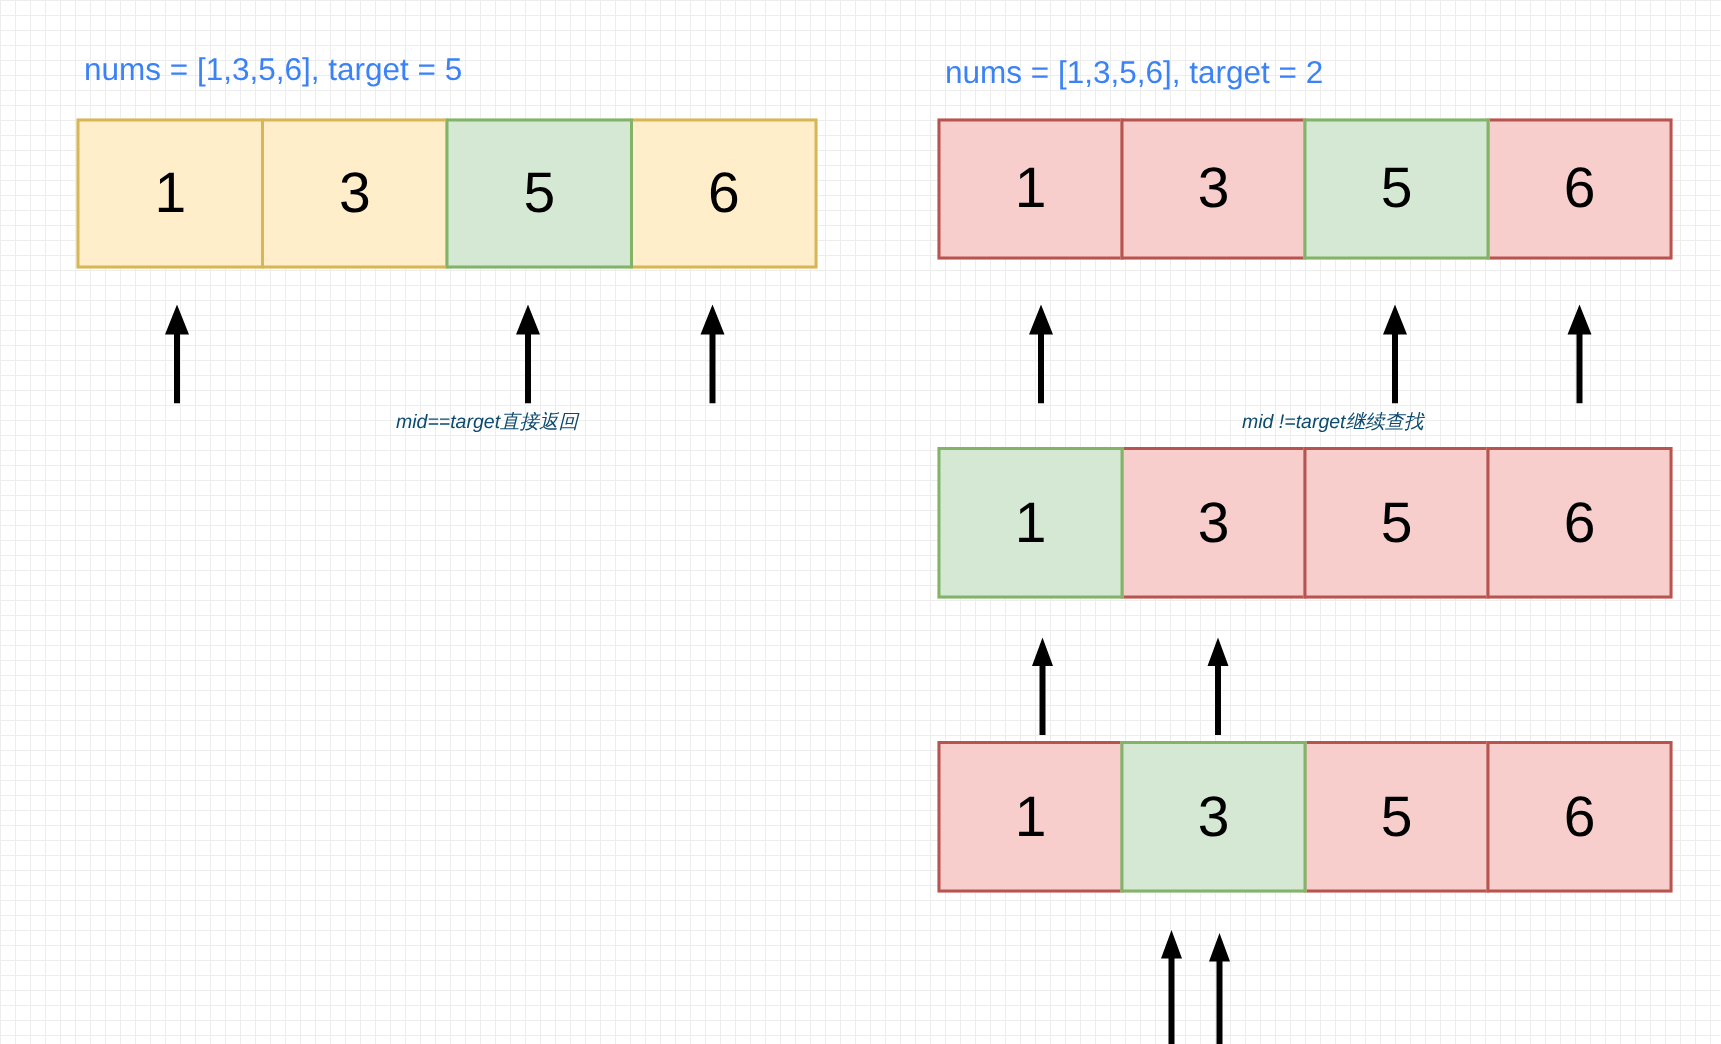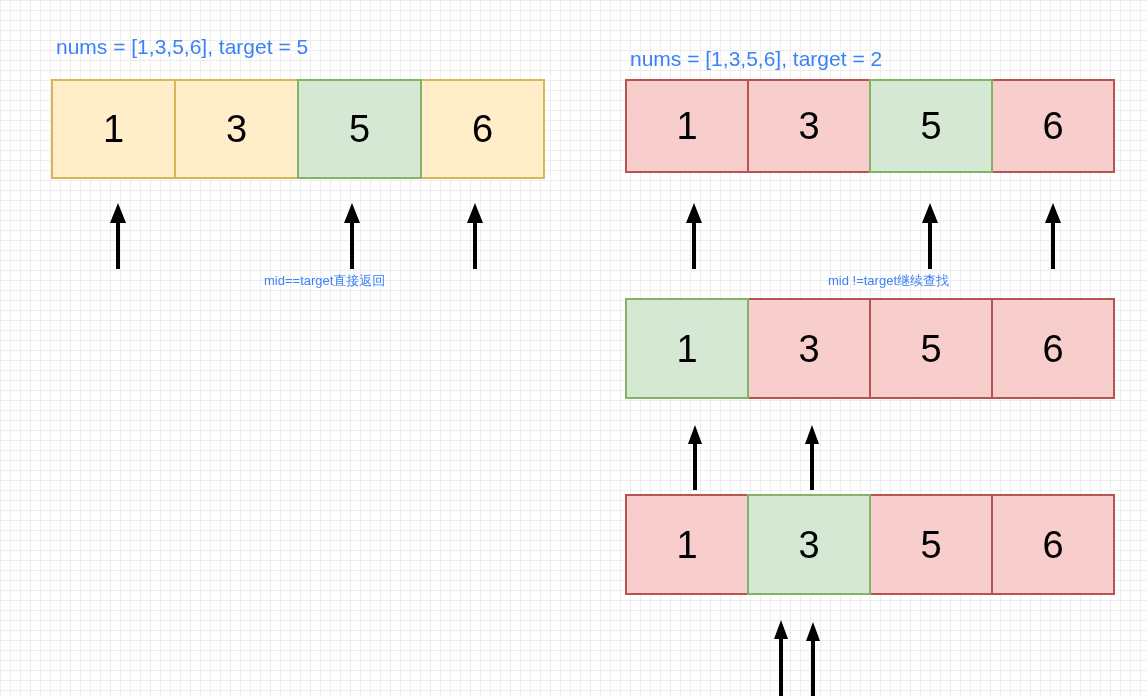--- a/index.html
+++ b/index.html
@@ -68,23 +68,24 @@
   }
 
   .arrow {
     position: absolute;
   }
   .arrow svg { display: block; }
 
   .note {
     position: absolute;
     font-size: 13px;
-    color: #3b82f6;
+    color: #0c4a6e;
     white-space: nowrap;
     line-height: 1;
+    font-style: italic;
   }
 </style>
 </head>
 <body>
 
 <div id="grid-bg"></div>
 
 <div class="layer">
 
   <div>
@@ -112,21 +113,21 @@
       <svg width="20" height="66" viewBox="0 0 20 66">
         <path d="M10 0 L18 20 L12 20 L12 66 L8 66 L8 20 L2 20 Z" fill="#000000"></path>
       </svg>
     </div>
 
     <div class="note" style="left:264px; top:274px;">mid==target直接返回</div>
   </div>
 
   <div>
 
-    <div class="caption" style="left:630px; top:48px;">nums = [1,3,5,6], target = 2</div>
+    <div class="caption" style="left:630px; top:38px;">nums = [1,3,5,6], target = 2</div>
 
     <div class="array-row" style="left:625px; top:79px; width:494px; height:94px;">
       <div class="cell red" style="width:124px; height:94px;">1</div>
       <div class="cell red" style="width:124px; height:94px;">3</div>
       <div class="cell green" style="width:124px; height:94px;">5</div>
       <div class="cell red" style="width:124px; height:94px;">6</div>
     </div>
 
     <div class="arrow" style="left:684px; top:203px;">
       <svg width="20" height="66" viewBox="0 0 20 66">

